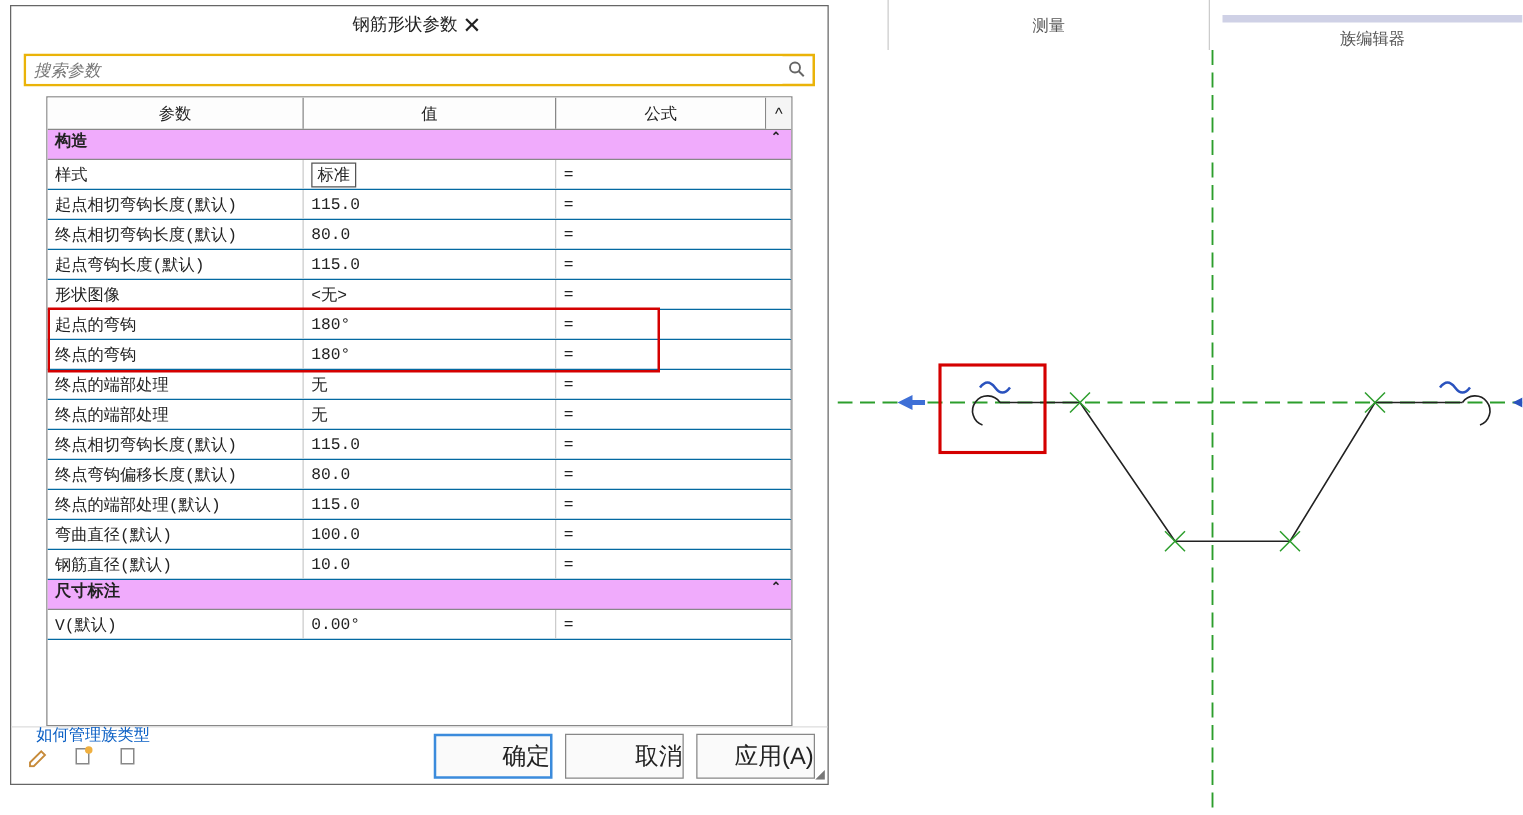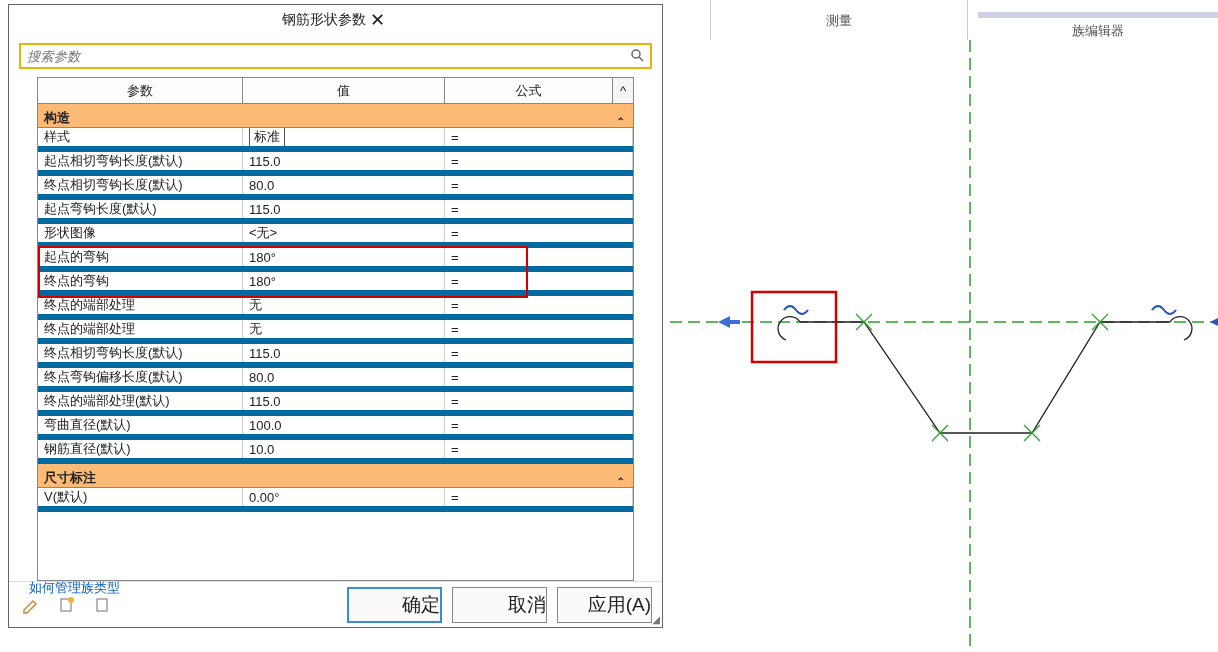--- a/index.html
+++ b/index.html
@@ -12,26 +12,26 @@
 .searchbar input { flex: 1; border: none; padding: 0 6px; font-style: italic; color: #888; outline: none; }
 .searchbar .sicon { width: 24px; display: flex; align-items: center; justify-content: center; }
 .grid-wrap { margin: 0 28px; border: 1px solid #888; flex: 1; overflow: hidden; display: flex; flex-direction: column; }
 .grid-head { display: flex; background: #fdfdfd; border-bottom: 1px solid #888; height: 26px; }
 .gh { display: flex; align-items: center; justify-content: center; border-right: 1px solid #888; font-weight: normal; }
 .gh.param { width: 205px; }
 .gh.val { width: 202px; }
 .gh.formula { flex: 1; }
 .gh.sb { width: 20px; border-right: none; background: #f5f5f5; }
 .grid-body { flex: 1; overflow-y: auto; position: relative; }
-.g-row { display: flex; height: 24px; border-bottom: 6px solid #0369a1; align-items: center; }
+.g-row { display: flex; height: 24px; border-bottom: 1px solid #0369a1; align-items: center; font-family: Liberation Mono, monospace; }
 .g-cell { border-right: 1px solid #ccc; height: 100%; display: flex; align-items: center; padding: 0 6px; overflow: hidden; white-space: nowrap; }
 .g-cell.p { width: 205px; }
 .g-cell.v { width: 202px; }
 .g-cell.f { flex: 1; }
-.g-sect { background: #fdba74; font-weight: bold; display: flex; align-items: flex-end; height: 24px; border-bottom: 1px solid #888; position: relative; }
+.g-sect { background: #f0abfc; font-weight: bold; display: flex; align-items: flex-start; height: 24px; border-bottom: 1px solid #888; position: relative; }
 .g-sect .label { padding-left: 6px; flex: 1; }
 .g-sect .chev { font-size: 10px; padding-right: 8px; }
 .hl-box { position: absolute; border: 2px solid #d40000; pointer-events: none; }
 .val-boxed { border: 1px solid #555; padding: 0 4px; }
 .footer { border-top: 1px solid #ddd; padding: 8px 10px; display: flex; align-items: center; gap: 12px; height: 46px; }
 .footer .tb-icon { width: 24px; height: 24px; display: flex; align-items: center; justify-content: center; }
 .footer .link { color: #0a5fc4; cursor: pointer; position: absolute; bottom: 30px; left: 20px; font-size: 13px; text-align: center; }
 .btns { margin-left: auto; display: flex; gap: 10px; }
 .btn { border: 1px solid #888; background: #fafafa; padding: 4px 0; width: 95px; text-align: right; cursor: pointer; font-size: 19px; }
 .btn.primary { border: 2px solid #3b8bdc; padding: 3px 0; }

